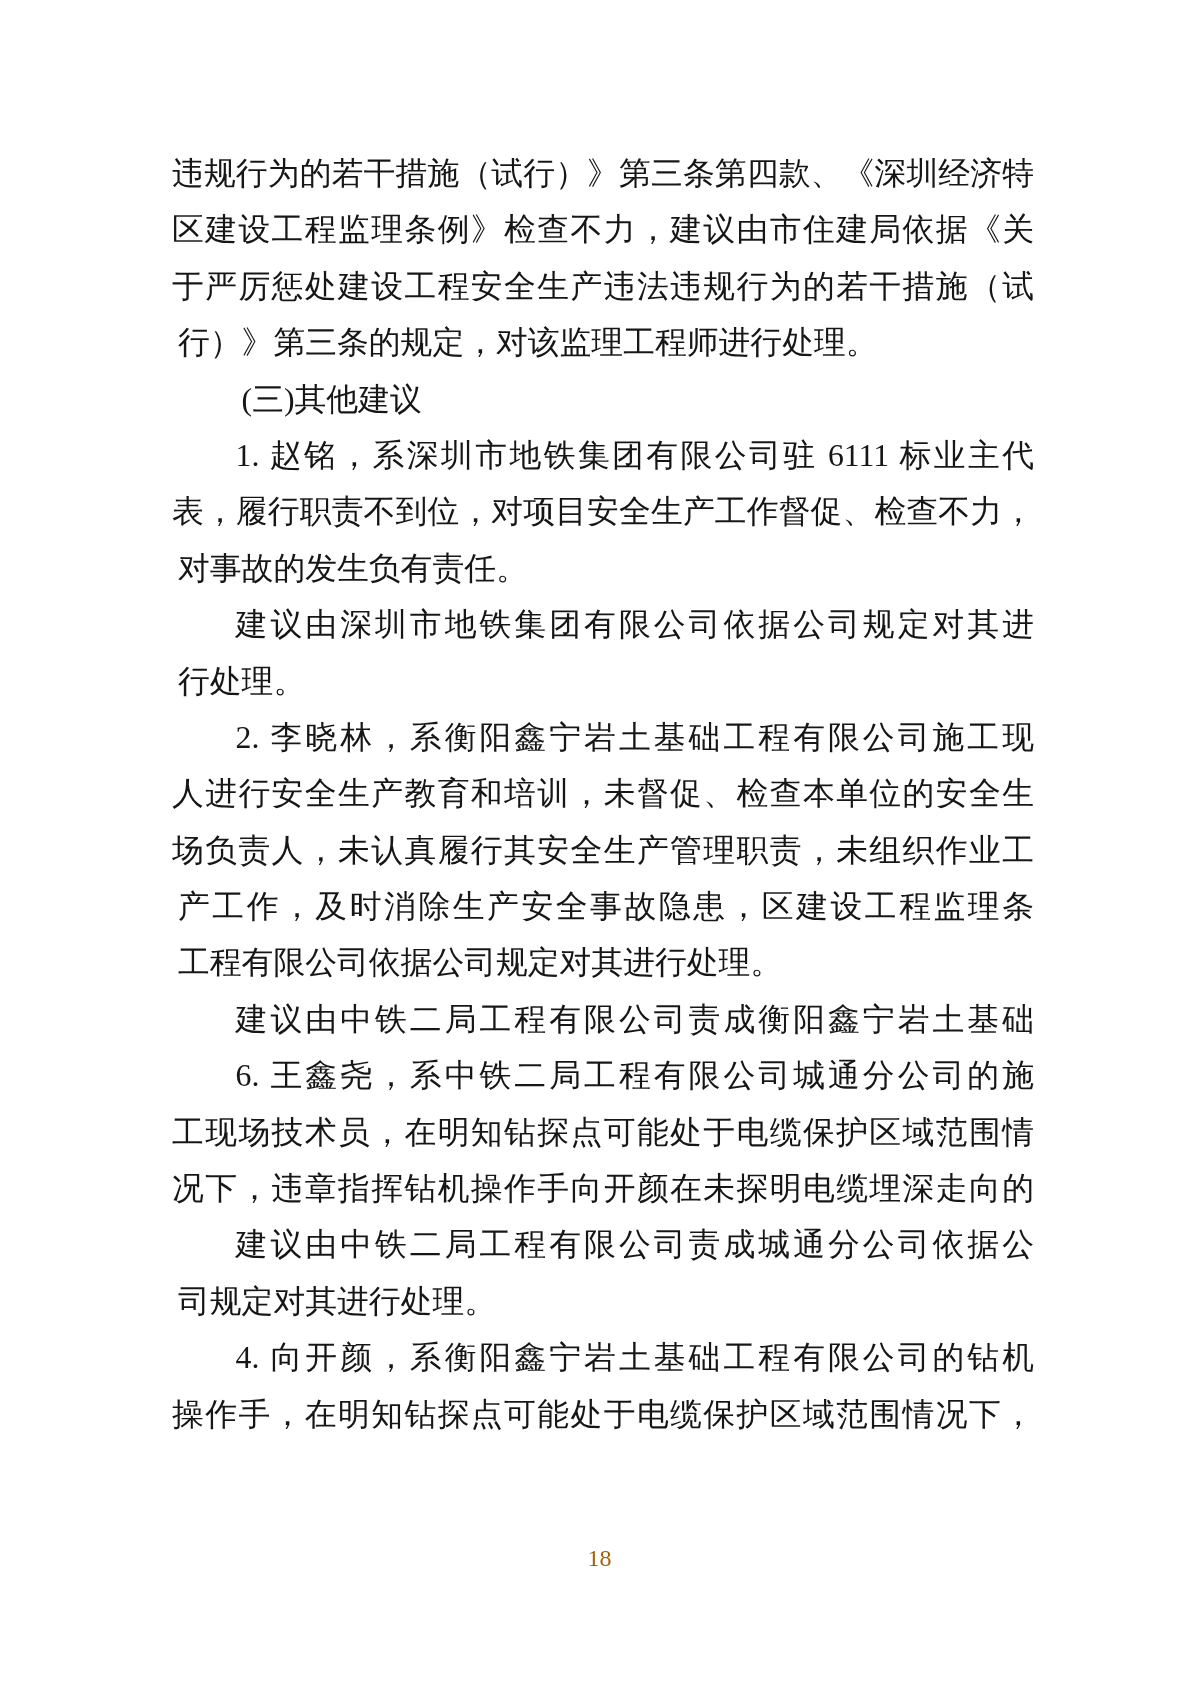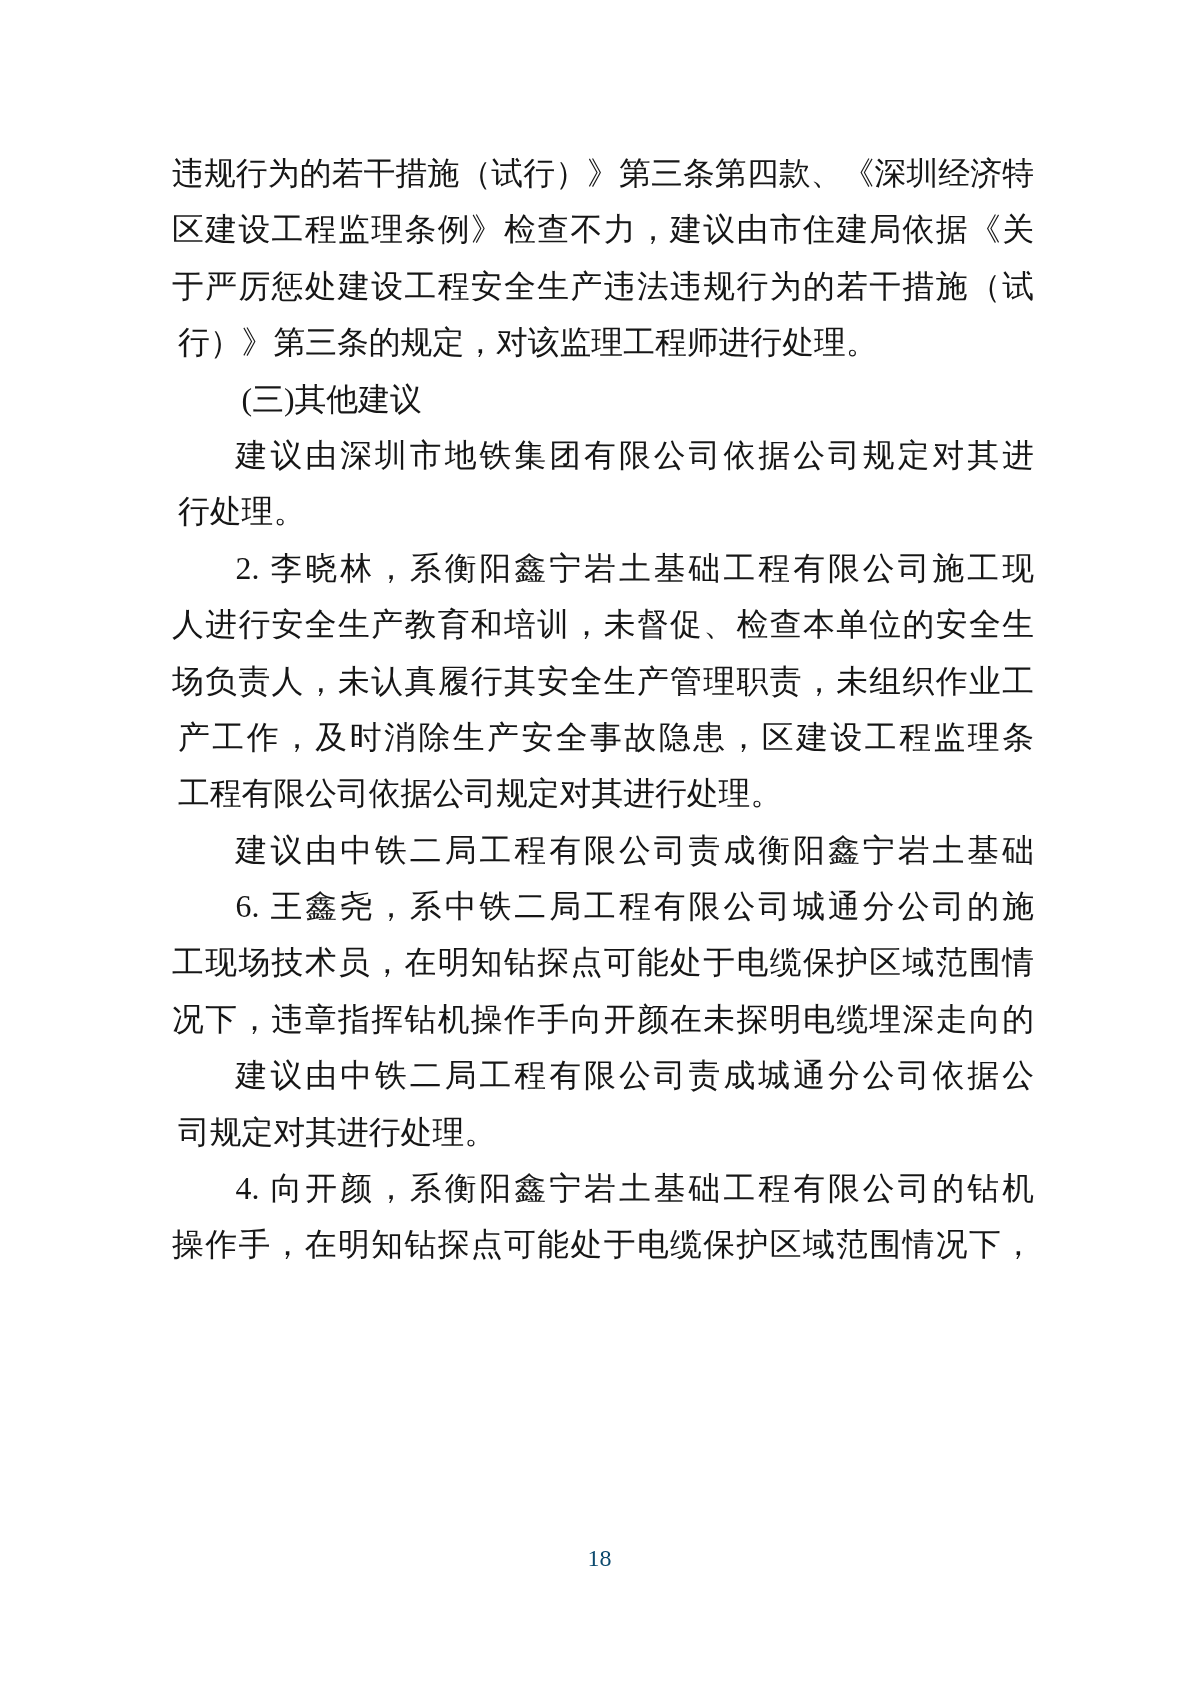--- a/index.html
+++ b/index.html
@@ -48,37 +48,42 @@
     margin-left: 6px;
   }
   .page-number {
     position: absolute;
     top: 1544px;
     left: 0;
     width: 100%;
     text-align: center;
     font-size: 24px;
     line-height: 28px;
-    color: #0c4a6e;
+    color: #a16207;
     font-family: "Liberation Serif", "DejaVu Serif", serif;
   }
 </style>
 </head>
 <body>
 
 <div class="page">
   <div class="content">
       <div class="para">
         <div class="line">违规行为的若干措施（试行）》第三条第四款、《深圳经济特</div>
         <div class="line">区建设工程监理条例》检查不力，建议由市住建局依据《关</div>
         <div class="line">于严厉惩处建设工程安全生产违法违规行为的若干措施（试</div>
         <div class="line para-end">行）》第三条的规定，对该监理工程师进行处理。</div>
       </div>
       <div class="para">
         <div class="line indent para-end">(三)其他建议</div>
+      </div>
+      <div class="para">
+        <div class="line indent">1. 赵铭，系深圳市地铁集团有限公司驻 6111 标业主代</div>
+        <div class="line">表，履行职责不到位，对项目安全生产工作督促、检查不力，</div>
+        <div class="line para-end">对事故的发生负有责任。</div>
       </div>
       <div class="para">
         <div class="line indent">建议由深圳市地铁集团有限公司依据公司规定对其进</div>
         <div class="line para-end">行处理。</div>
       </div>
       <div class="para">
         <div class="line indent">2. 李晓林，系衡阳鑫宁岩土基础工程有限公司施工现</div>
         <div class="line">人进行安全生产教育和培训，未督促、检查本单位的安全生</div>
         <div class="line">场负责人，未认真履行其安全生产管理职责，未组织作业工</div>
         <div class="line para-end">产工作，及时消除生产安全事故隐患，区建设工程监理条例。</div>

